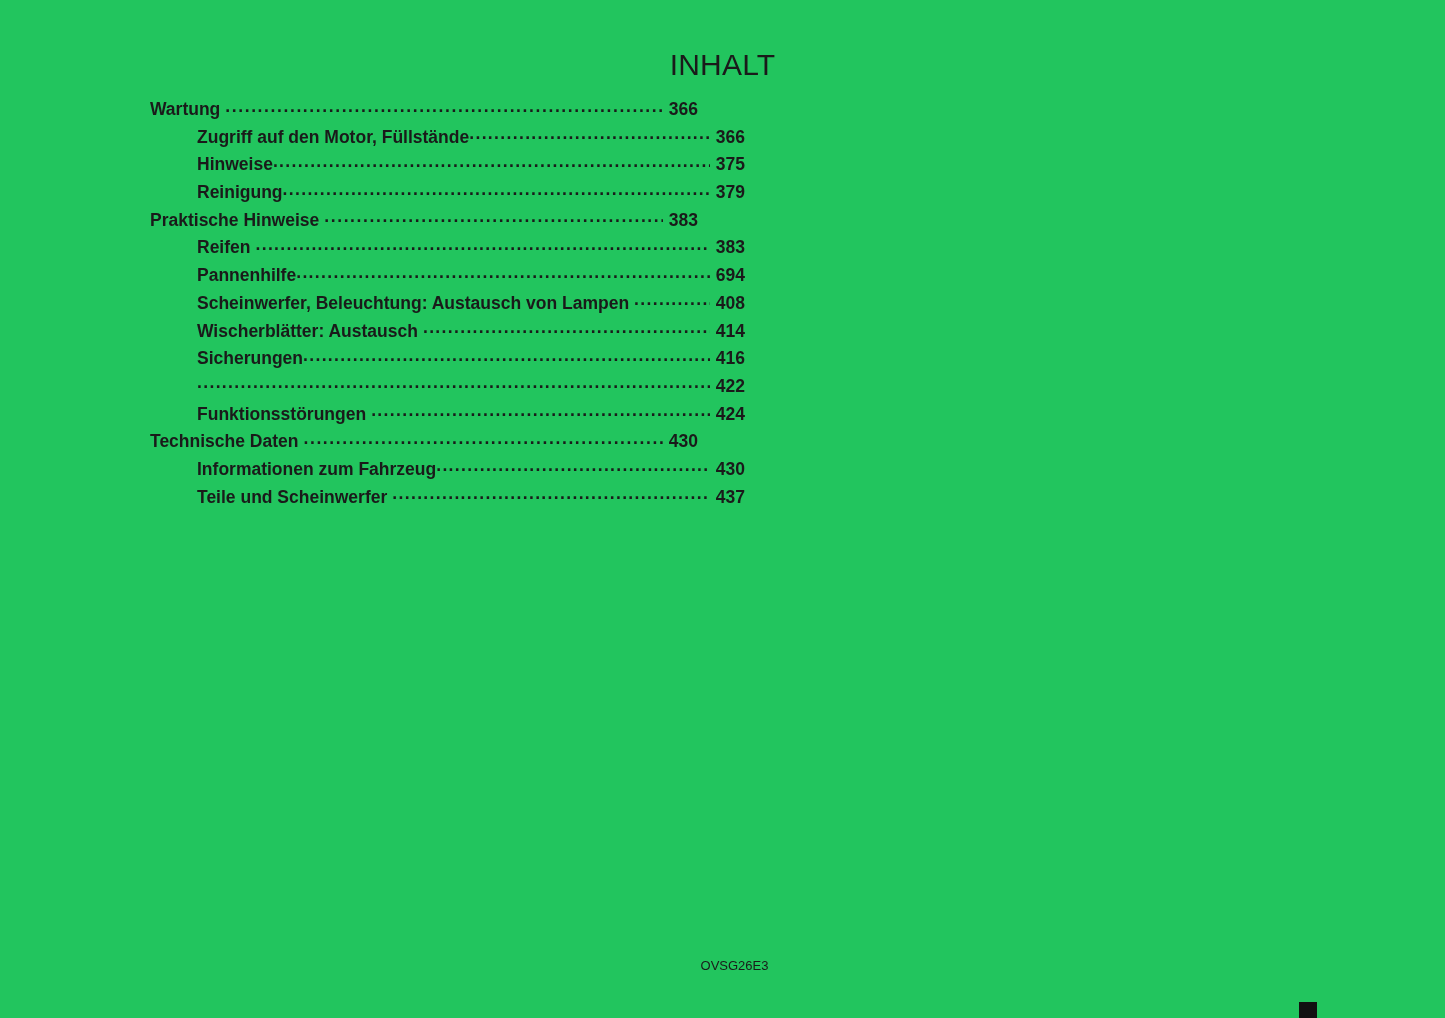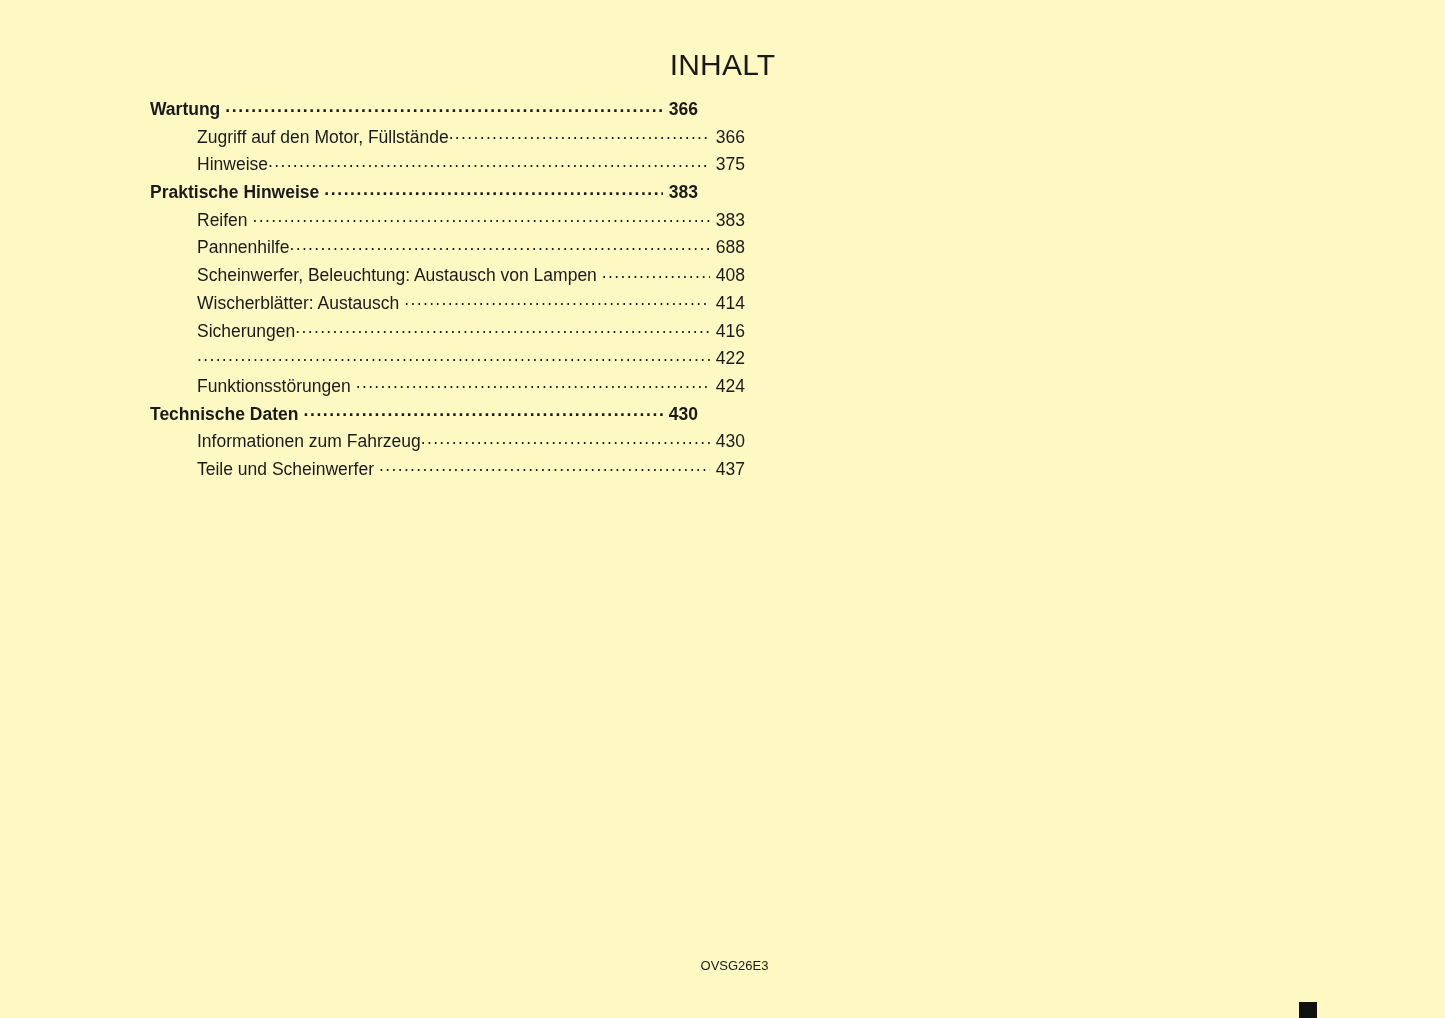--- a/index.html
+++ b/index.html
@@ -10,21 +10,21 @@
   }
   body {
     font-family: "Liberation Sans", sans-serif;
     color: #1a1a1a;
     -webkit-font-smoothing: antialiased;
   }
   .page {
     position: relative;
     width: 1445px;
     height: 1018px;
-    background: #fef9c3;
+    background: #22c55e;
     overflow: hidden;
     box-sizing: border-box;
   }
 
   
   .page-title {
     position: absolute;
     top: 28px;
     left: 0;
     width: 1445px;
@@ -52,21 +52,21 @@
     font-size: 17.5px;
     line-height: 27.7px;
     white-space: nowrap;
     overflow: hidden;
   }
   .toc-row.section {
     font-weight: bold;
     padding-left: 0;
   }
   .toc-row.sub {
-    font-weight: normal;
+    font-weight: bold;
     padding-left: 47px;
   }
 
   .toc-label {
     flex: 0 1 auto;
     overflow: hidden;
     text-overflow: clip;
   }
 
   
@@ -142,34 +142,39 @@
       <div class="toc-row sub">
         <span class="toc-label">Zugriff auf den Motor, Füllstände</span>
         <span class="toc-leader"></span>
         <span class="toc-page">366</span>
       </div>
       <div class="toc-row sub">
         <span class="toc-label">Hinweise</span>
         <span class="toc-leader"></span>
         <span class="toc-page">375</span>
       </div>
+      <div class="toc-row sub">
+        <span class="toc-label">Reinigung</span>
+        <span class="toc-leader"></span>
+        <span class="toc-page">379</span>
+      </div>
       <div class="toc-row section">
         <span class="toc-label with-gap">Praktische Hinweise</span>
         <span class="toc-leader"></span>
         <span class="toc-page">383</span>
       </div>
       <div class="toc-row sub">
         <span class="toc-label with-gap">Reifen</span>
         <span class="toc-leader"></span>
         <span class="toc-page">383</span>
       </div>
       <div class="toc-row sub">
         <span class="toc-label">Pannenhilfe</span>
         <span class="toc-leader"></span>
-        <span class="toc-page">688</span>
+        <span class="toc-page">694</span>
       </div>
       <div class="toc-row sub">
         <span class="toc-label with-gap">Scheinwerfer, Beleuchtung: Austausch von Lampen</span>
         <span class="toc-leader"></span>
         <span class="toc-page">408</span>
       </div>
       <div class="toc-row sub">
         <span class="toc-label with-gap">Wischerblätter: Austausch</span>
         <span class="toc-leader"></span>
         <span class="toc-page">414</span>

